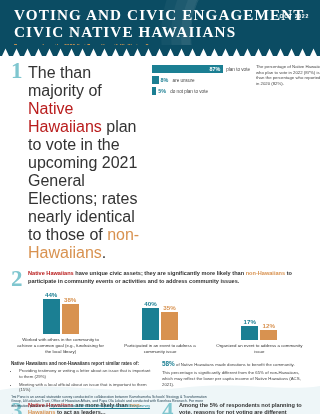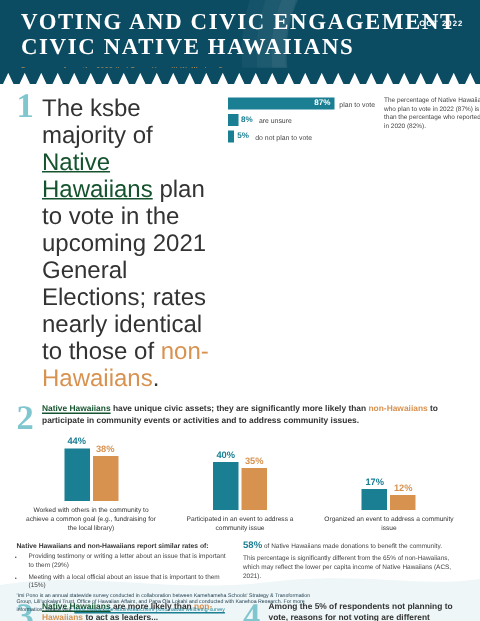--- a/index.html
+++ b/index.html
@@ -37,21 +37,21 @@
 
   
   .body-wrap { padding:6px 11px 0 11px; position:relative; }
   .sec { display:flex; position:relative; }
   .numwrap { width:17px; flex:0 0 17px; }
   .num {
     font-family:"Liberation Serif", serif; font-size:23px; font-weight:bold;
     color:#7fc6cf; line-height:18px;
   }
   .lede { font-size:5.6px; line-height:7.6px; font-weight:bold; color:#333; }
-  .tl { color:#14532d;text-decoration:underline; }
+  .tl { color:#b91c1c; }
   .og { color:#d89250; }
 
   
   .s1 { display:flex; gap:6px; align-items:flex-start; }
   .s1-text { width:118px; padding-top:2px; }
   .s1-chart { width:98px; padding-top:3px; }
   .barrow { display:flex; align-items:center; margin-bottom:3px; }
   .bar { height:8px; background:#1b7f93; position:relative; }
   .bar .pct {
     position:absolute; right:3px; top:50%; transform:translateY(-50%);
@@ -124,21 +124,21 @@
     </svg>
   </div>
 
   <div class="body-wrap">
 
     <div class="sec">
       <div class="numwrap">
           <div class="num">1</div>
         </div>
       <div class="s1" style="flex:1">
-        <div class="s1-text"><span>The ksbe majority of </span><span class="tl">Native Hawaiians</span><span> plan to vote in the upcoming 2021 General Elections; rates nearly identical to those of </span><span class="og">non-Hawaiians</span><span>.</span></div>
+        <div class="s1-text"><span>The than majority of </span><span class="tl">Native Hawaiians</span><span> plan to vote in the upcoming 2021 General Elections; rates nearly identical to those of </span><span class="og">non-Hawaiians</span><span>.</span></div>
         <div class="s1-chart">
           <div class="barrow">
             <div class="bar" style="width:72px">
               <span class="pct">87%</span>
             </div>
             <span class="barlbl">plan to vote</span>
           </div>
           <div class="barrow">
             <div class="bar sm" style="width:6.6px">
               <span class="pct">8%</span>

